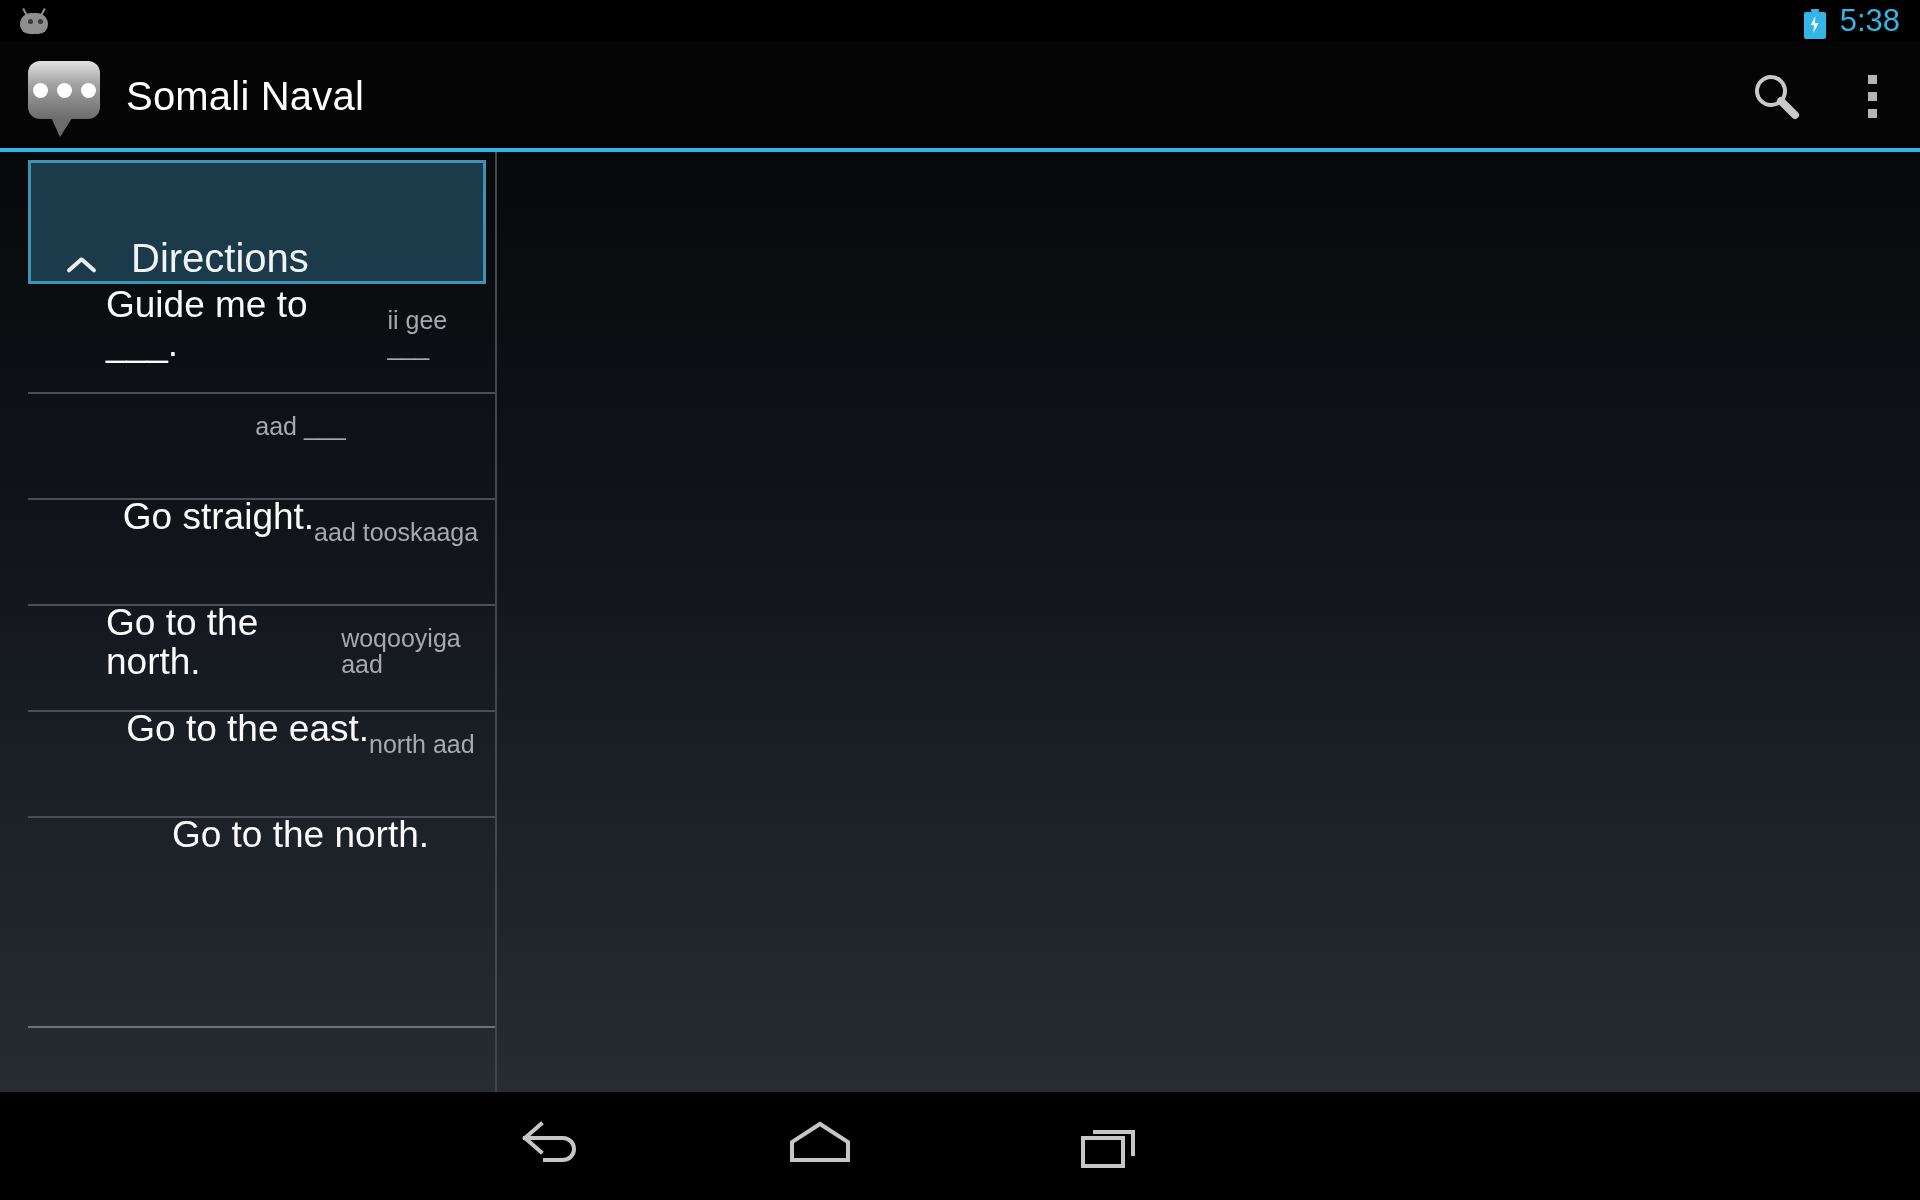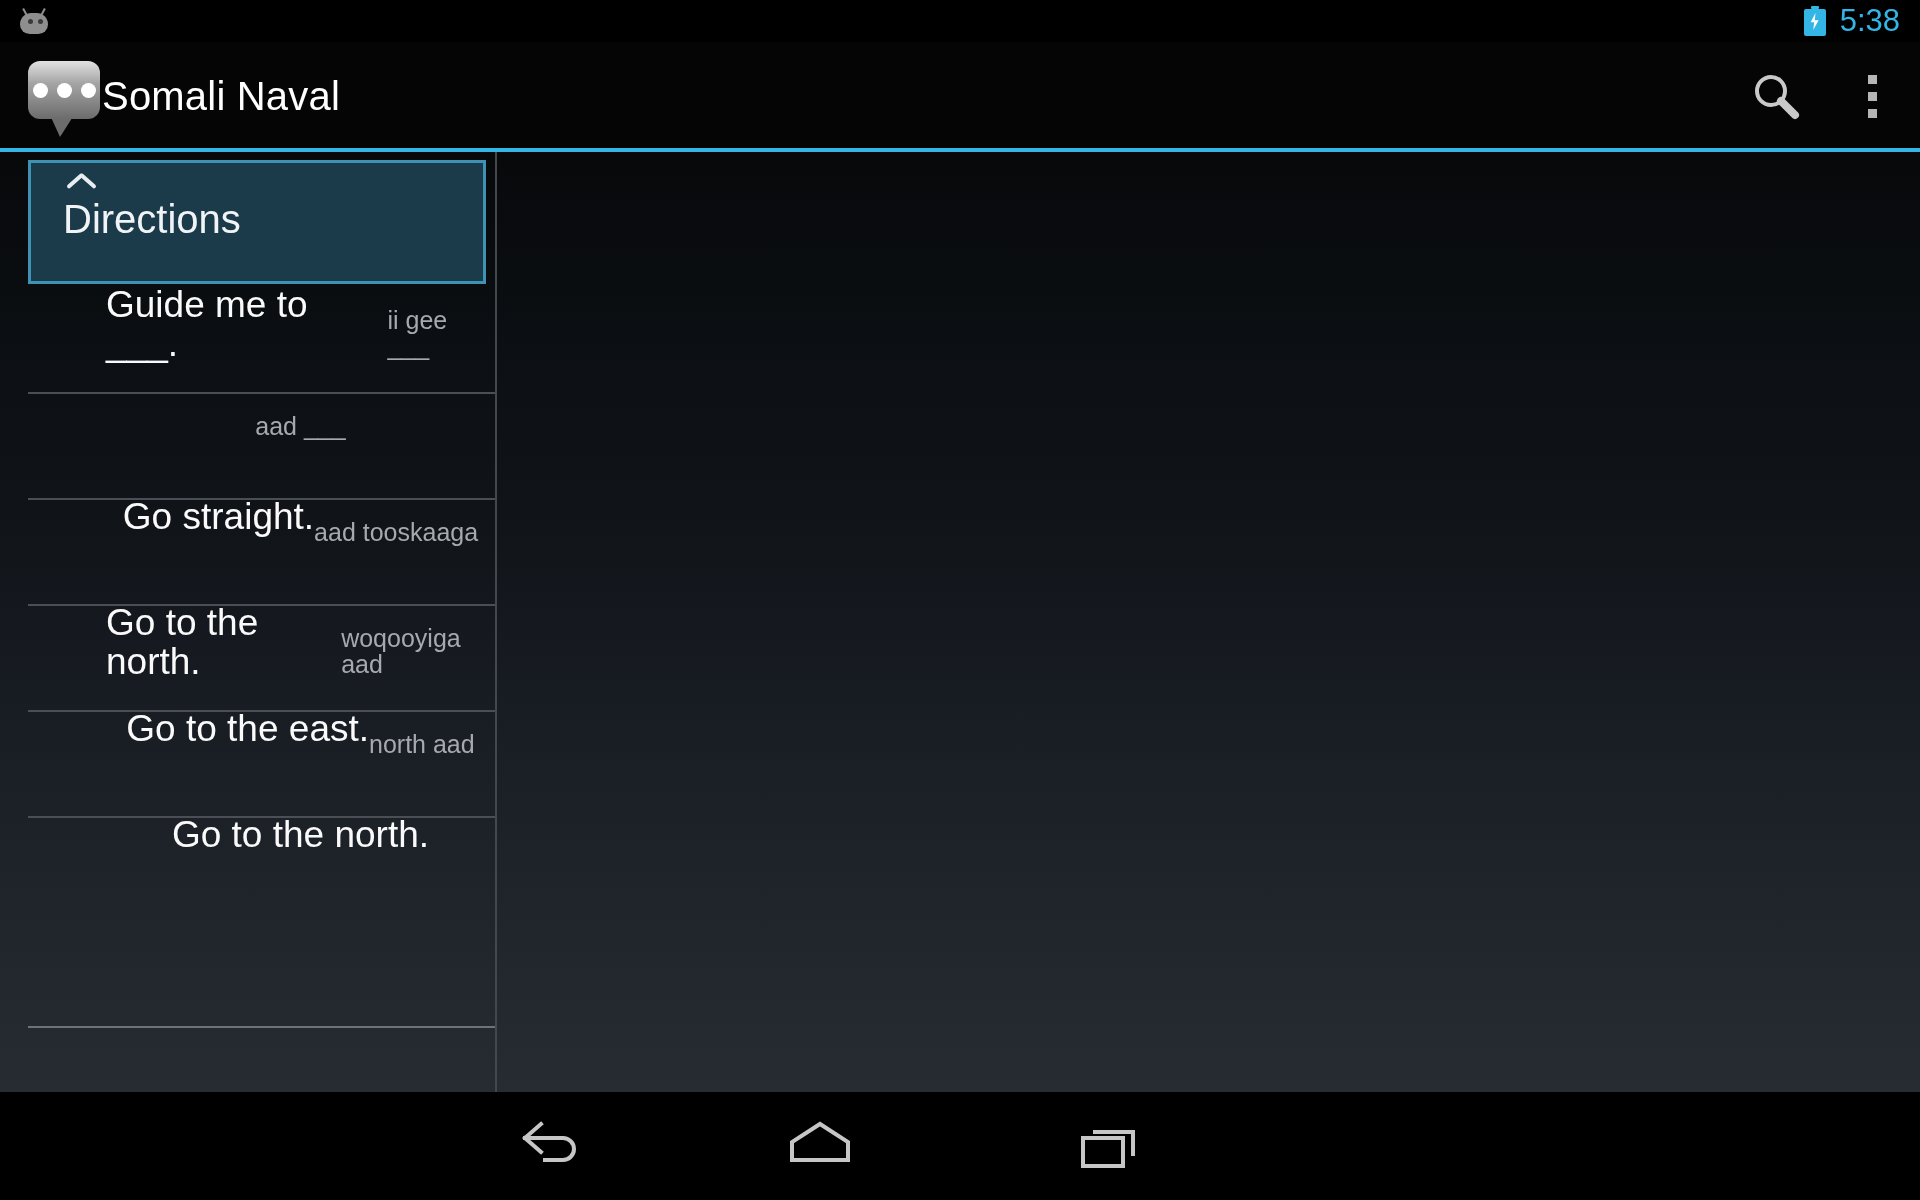--- a/index.html
+++ b/index.html
@@ -27,21 +27,21 @@
   .bugdroid .ant.l{ left:8px; top:0px; transform:rotate(-28deg); }
   .bugdroid .ant.r{ left:26px; top:0px; transform:rotate(28deg); }
   .bugdroid .eye{
     position:absolute; top:11px; width:5px; height:5px;
     background:#3a3a3a; border-radius:50%;
   }
   .bugdroid .eye.l{ left:12px; }
   .bugdroid .eye.r{ left:22px; }
 
   .status-right{
-    margin-left:auto; display:flex; align-items:center;
+    margin-left:auto; display:flex; align-items:flex-end;
     padding-right:20px; gap:14px;
   }
   .battery{ position:relative; width:22px; height:30px; }
   .battery .cap{
     position:absolute; left:7px; top:0; width:8px; height:3px;
     background:#33b5e5; border-radius:1px;
   }
   .battery .body{
     position:absolute; left:0; top:3px; width:22px; height:27px;
     background:#33b5e5; border-radius:2px;
@@ -74,21 +74,21 @@
   }
   .bubble-dots{
     position:absolute; left:4px; top:4px; width:72px; height:58px;
     display:flex; align-items:center; justify-content:center; gap:9px;
   }
   .bubble-dots i{
     width:15px; height:15px; background:#fff; border-radius:50%;
     display:block;
   }
   .app-title{
-    color:#fff; font-size:40px; font-weight:400;
+    margin-left:24px; color:#fff; font-size:40px; font-weight:400;
     letter-spacing:0.2px;
   }
   .ab-actions{
     margin-left:auto; display:flex; align-items:center; height:100%;
   }
   .ab-btn{
     width:96px; height:108px; display:flex; align-items:center;
     justify-content:center;
   }
   .search-ic{ display:block; }
@@ -114,21 +114,21 @@
 
   
   .list-pane{
     position:absolute; left:0; top:0; width:495px; height:940px;
     overflow:hidden;
   }
   .group-header{
     position:absolute; left:28px; top:8px; width:458px; height:124px;
     background:#1b3a4a;
     border:3px solid #3e92b4;
-    display:flex; align-items:flex-start;flex-direction:column;
+    display:flex; align-items:flex-end;
   }
   .chev{
     margin-left:34px; width:34px; height:34px; position:relative;
   }
   .chev:before, .chev:after{
     content:""; position:absolute; top:16px; width:20px; height:4px;
     background:#e8eef0; border-radius:2px;
   }
   .chev:before{ left:0px;  transform:rotate(-42deg); }
   .chev:after { left:13px; transform:rotate(42deg); }

